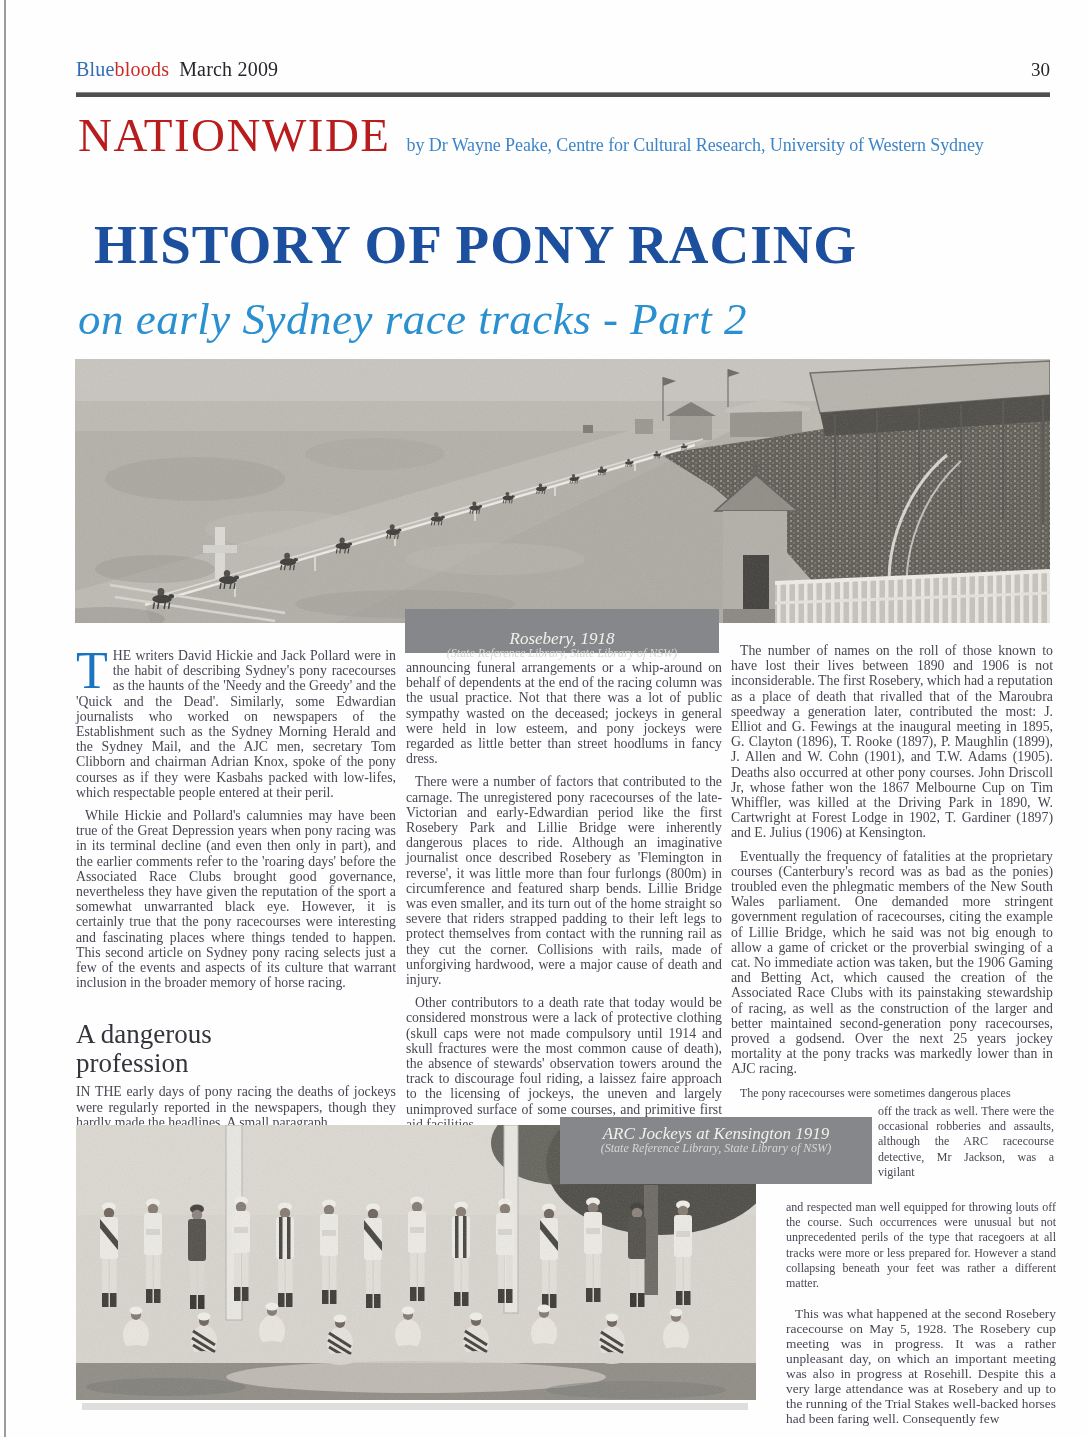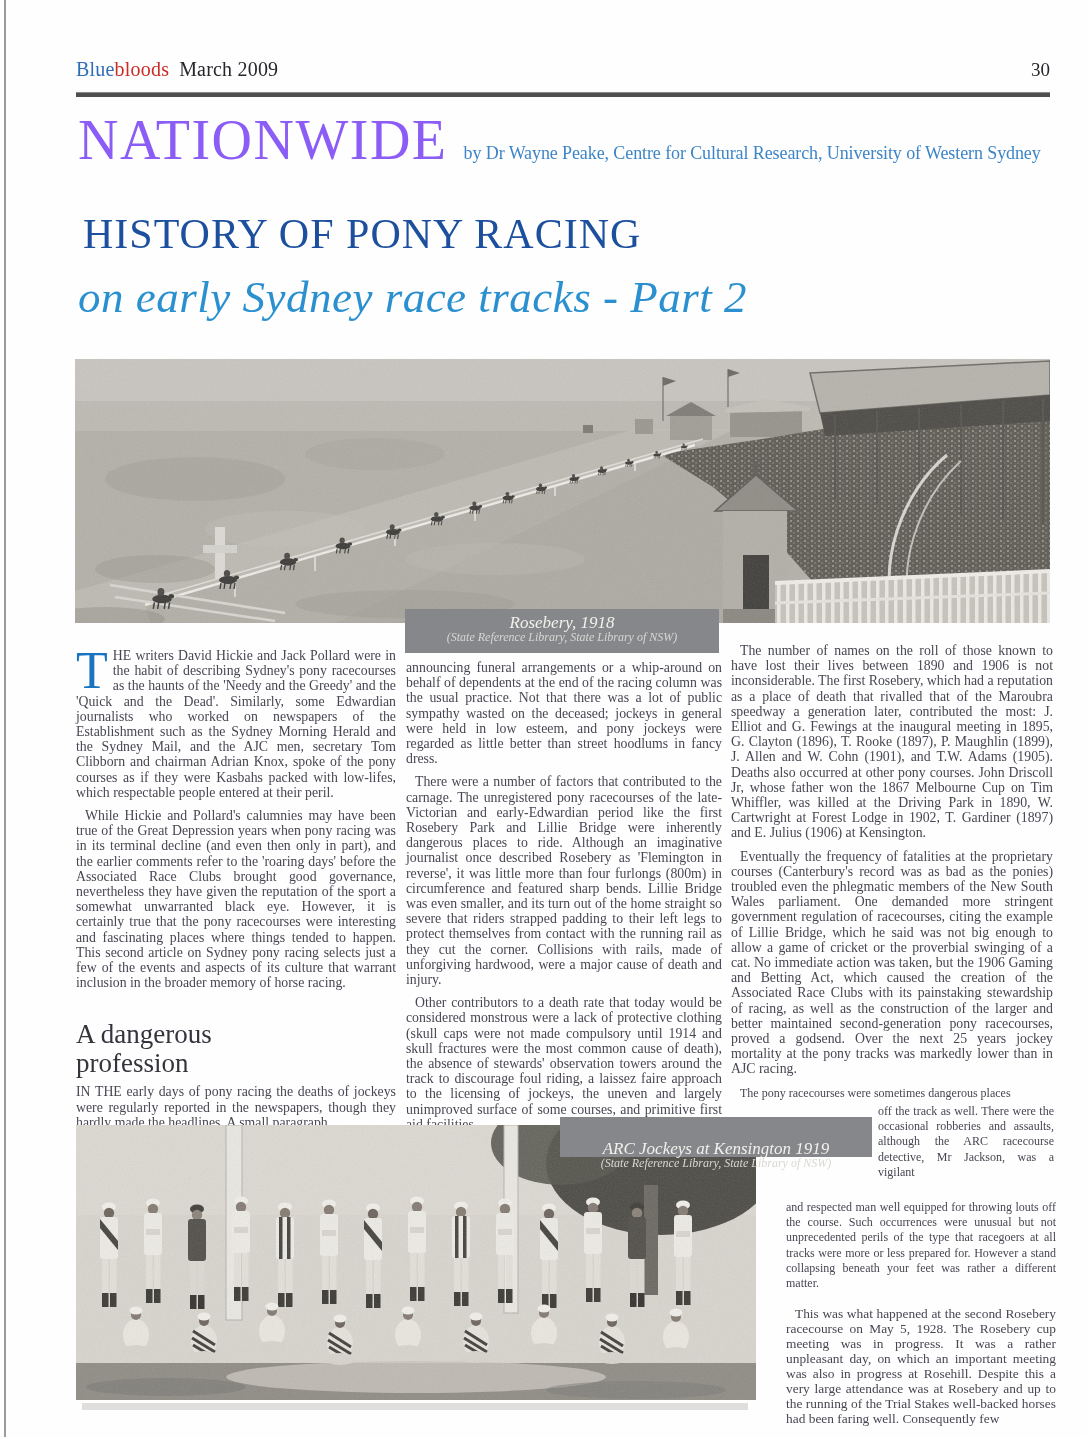--- a/index.html
+++ b/index.html
@@ -10,26 +10,26 @@
   
   .hdr{position:absolute;left:76px;top:58px;width:974px;display:flex;justify-content:space-between;align-items:baseline;}
   .brand{font-size:20px;letter-spacing:.2px;}
   .brand .b{color:#2f6db6;} .brand .r{color:#cc2b24;}
   .brand .d{color:#26262c;margin-left:10px;}
   .pgnum{font-size:19px;color:#26262c;}
   .rule{position:absolute;left:76px;top:92px;width:974px;height:4px;background:#4f4f4f;border-top:1px solid #8a8a8a;}
 
   
   .sect{position:absolute;left:78px;top:108px;width:990px;display:flex;align-items:baseline;white-space:nowrap;}
-  .sect .nm{font-size:56px;color:#8b5cf6;letter-spacing:1.5px;}
+  .sect .nm{font-size:47px;color:#b91c1c;letter-spacing:1.5px;}
   .sect .by{font-size:18px;color:#3d85c6;margin-left:16px;letter-spacing:-.1px;}
 
   
   .ttl{position:absolute;left:78px;top:196px;width:990px;white-space:nowrap;}
-  .ttl h1{margin:5px;font-weight:normal;font-size:42px;line-height:66px;color:#1c4f9e;letter-spacing:1px;}
+  .ttl h1{margin:16px;font-weight:bold;font-size:55px;line-height:66px;color:#1c4f9e;letter-spacing:1px;}
   .ttl h2{margin:2px 0 14px 0;font-weight:normal;font-style:italic;font-size:45px;line-height:50px;color:#2a90cf;letter-spacing:.5px;}
 
   
   .col{position:absolute;font-size:13.8px;line-height:15.2px;text-align:justify;}
   .c1{left:76px;top:648px;width:320px;}
   .c2{left:406px;top:660px;width:316px;}
   .c3{left:731px;top:643px;width:322px;}
   .bp{margin:0 0 8px 0;}
   .ind{text-indent:9px;}
   .dropcap{float:left;font-size:52px;line-height:41px;color:#1a74c0;padding:2px 5px 0 0;font-weight:normal;}
@@ -43,23 +43,23 @@
   .bD{left:786px;top:1306px;width:270px;text-indent:9px;font-size:13.4px;line-height:15px;}
 
   
   .photo{position:absolute;display:block;}
   .ph1{left:75px;top:359px;}
   .ph2{left:76px;top:1125px;}
   .smudge{position:absolute;left:82px;top:1403px;width:666px;height:7px;background:#cfcdc9;opacity:.65;}
 
   
   .cap{position:absolute;background:#85878b;text-align:center;color:#f3f1ec;
-       font-style:italic;box-sizing:border-box;padding-top:5px;}
+       font-style:italic;box-sizing:border-box;padding-top:21px;}
   .cap1{left:405px;top:609px;width:314px;height:44px;}
-  .cap2{left:560px;top:1117px;width:312px;height:40px;padding-top:23px;}
+  .cap2{left:560px;top:1117px;width:312px;height:67px;padding-top:8px;}
   .cap .t{font-size:17px;line-height:18px;}
   .cap .c{font-size:12px;line-height:11px;color:#d9d7d2;}
 </style>
 </head>
 <body>
 
 <div class="page">
   <div class="edge-line"></div>
 
   <div class="hdr">

